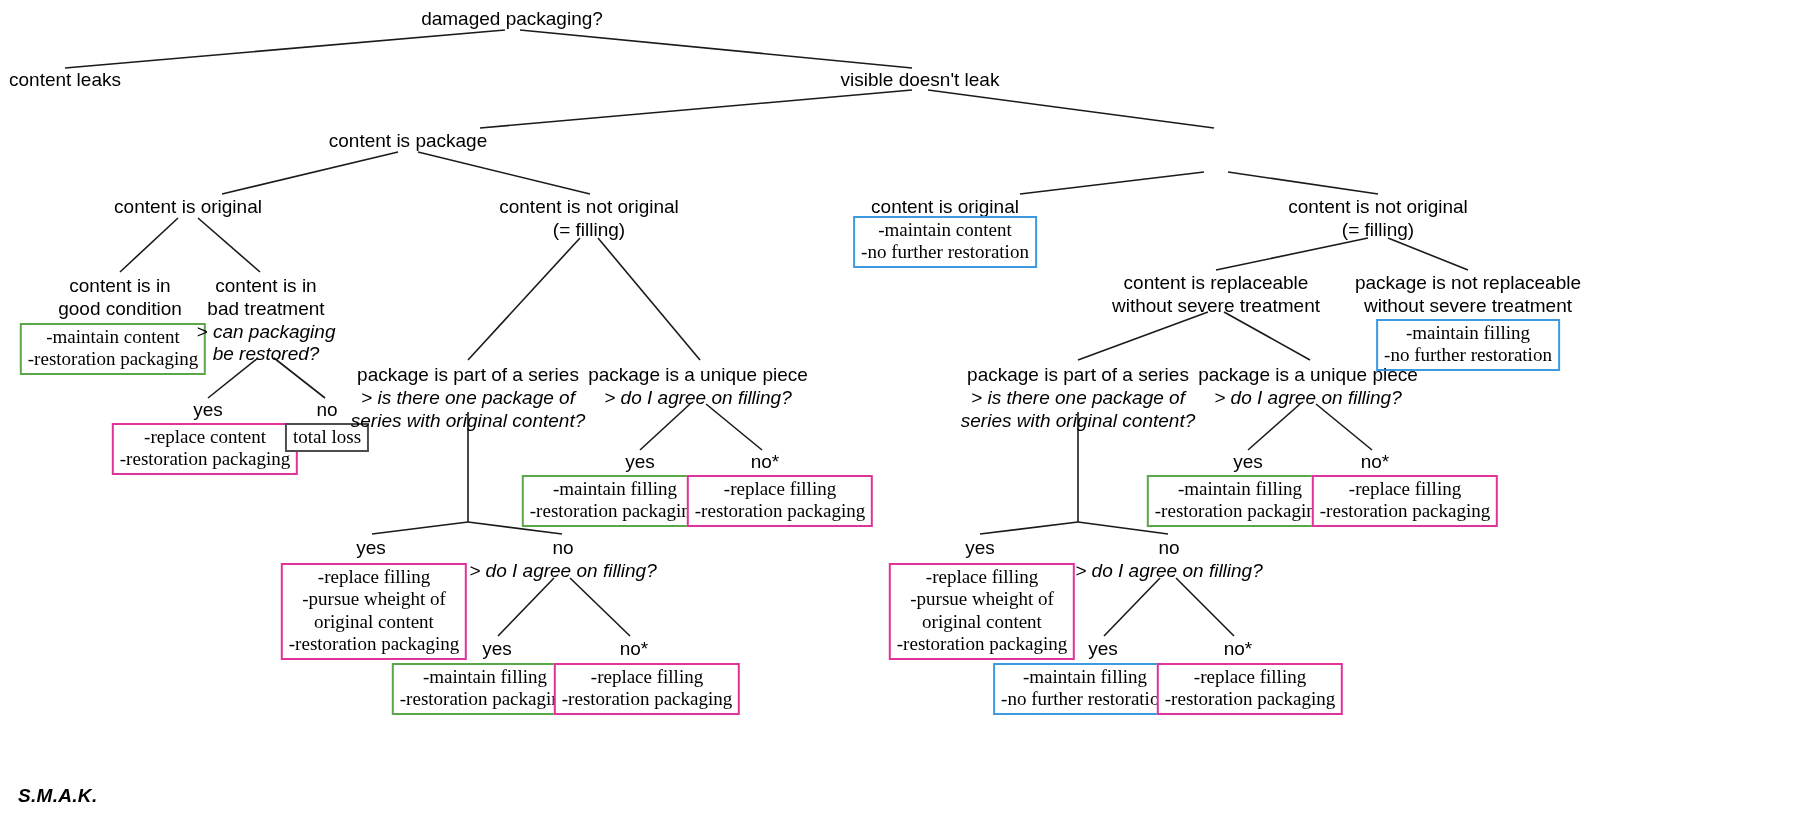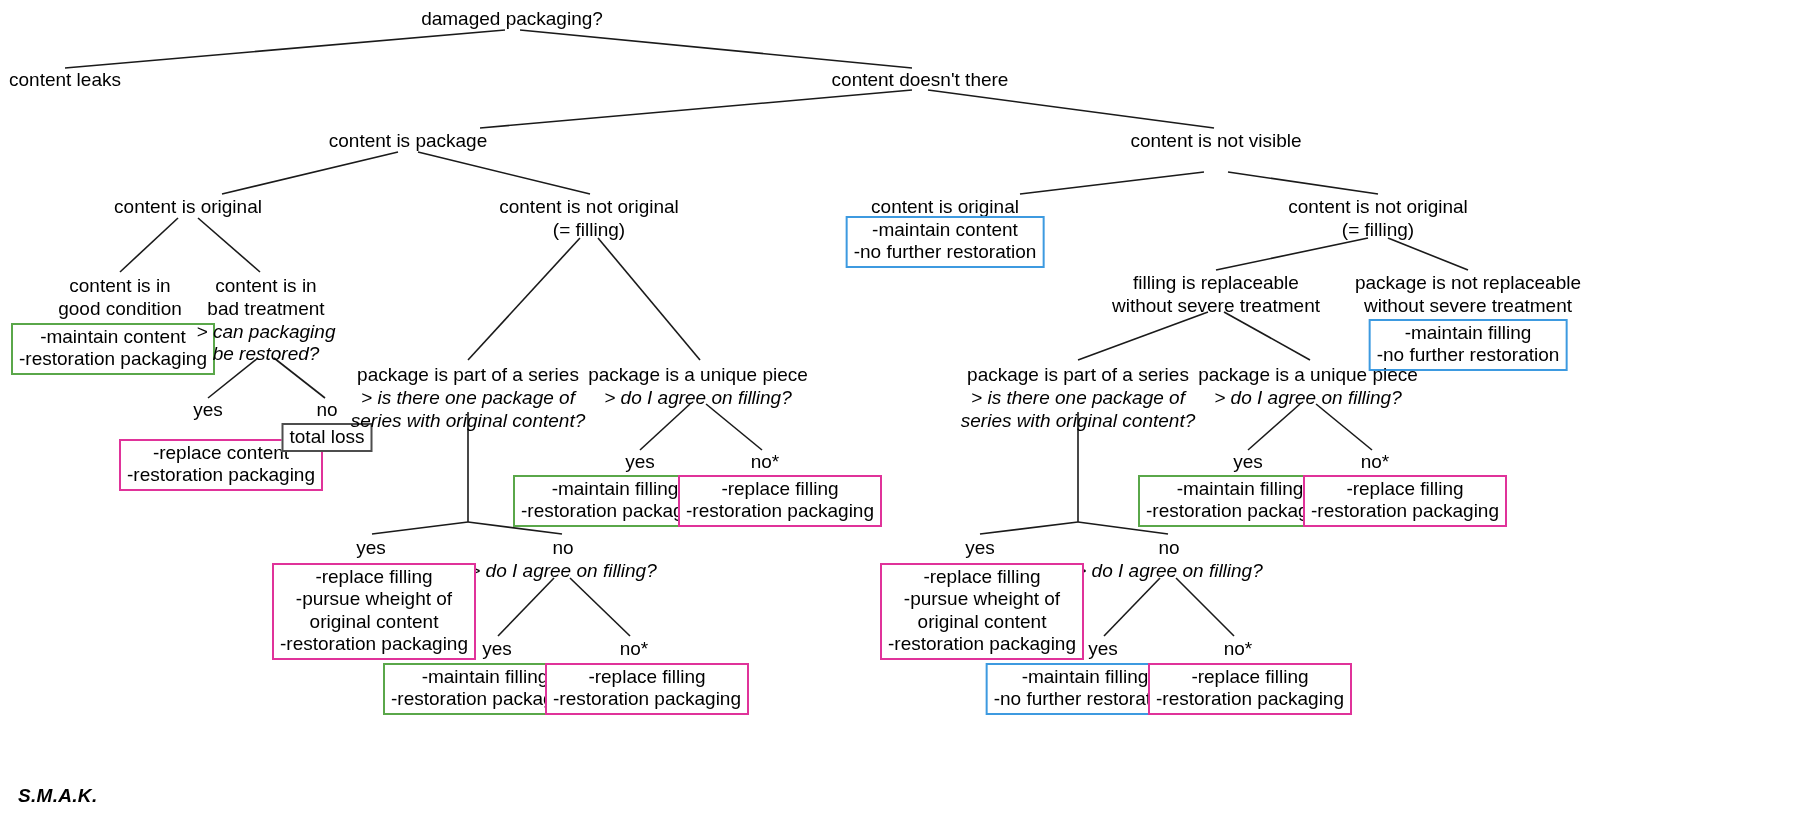--- a/index.html
+++ b/index.html
@@ -48,20 +48,21 @@
     position: absolute;
     border: 2px solid #404040;
     padding: 1px 6px 2px 6px;
     font-size: 19px;
     line-height: 1.18;
     white-space: nowrap;
     text-align: center;
     background: #ffffff;
     transform: translateX(-50%);
     box-sizing: border-box;
+    font-family: Liberation Serif, serif;
   }
   .action-box .act-line { display: block; }
   .brand {
     position: absolute;
     font-weight: bold;
     font-size: 19px;
     letter-spacing: 0.3px;
   }
 </style>
 </head>
@@ -123,29 +124,28 @@
 
   <div class="node" style="left:512px; top:8px;">
     <span class="label-line">damaged packaging?</span>
   </div>
 
   <div class="node" style="left:65px; top:69px;">
     <span class="label-line">content leaks</span>
   </div>
 
   <div class="node" style="left:920px; top:69px;">
-    <span class="label-line">content doesn't there</span>
+    <span class="label-line">visible doesn't leak</span>
   </div>
 
   <div class="node" style="left:408px; top:130px;">
     <span class="label-line">content is package</span>
   </div>
 
   <div class="node" style="left:1216px; top:130px;">
-    <span class="label-line">content is not visible</span>
   </div>
 
   <div class="node" style="left:188px; top:196px;">
     <span class="label-line">content is original</span>
   </div>
 
   <div class="node" style="left:589px; top:196px;">
     <span class="label-line">content is not original</span>
     <span class="label-line">(= filling)</span>
   </div>
@@ -178,21 +178,21 @@
     <span class="q-line">&gt; can packaging</span>
     <span class="q-line">be restored?</span>
   </div>
 
   <div class="leaf-label" style="left:208px; top:399px;">
     <span>yes</span>
   </div>
   <div class="leaf-label" style="left:327px; top:399px;">
     <span>no</span>
   </div>
-  <div class="action-box" style="left:205px; top:439px; border-color:#e0339a;margin-left:16px;">
+  <div class="action-box" style="left:205px; top:423px; border-color:#e0339a;">
     <span class="act-line">-replace content</span>
     <span class="act-line">-restoration packaging</span>
   </div>
   <div class="action-box" style="left:327px; top:423px; border-color:#4d4d4d;">
     <span class="act-line">total loss</span>
   </div>
 
   <div class="node" style="left:468px; top:364px;">
     <span class="label-line">package is part of a series</span>
     <span class="q-line">&gt; is there one package of</span>
@@ -243,21 +243,21 @@
   <div class="action-box" style="left:485px; top:663px; border-color:#5aa74a;">
     <span class="act-line">-maintain filling</span>
     <span class="act-line">-restoration packaging</span>
   </div>
   <div class="action-box" style="left:647px; top:663px; border-color:#e0339a;">
     <span class="act-line">-replace filling</span>
     <span class="act-line">-restoration packaging</span>
   </div>
 
   <div class="node" style="left:1216px; top:272px;">
-    <span class="label-line">filling is replaceable</span>
+    <span class="label-line">content is replaceable</span>
     <span class="label-line">without severe treatment</span>
   </div>
 
   <div class="node" style="left:1468px; top:272px;">
     <span class="label-line">package is not replaceable</span>
     <span class="label-line">without severe treatment</span>
   </div>
   <div class="action-box" style="left:1468px; top:319px; border-color:#3d9ae0;">
     <span class="act-line">-maintain filling</span>
     <span class="act-line">-no further restoration</span>

